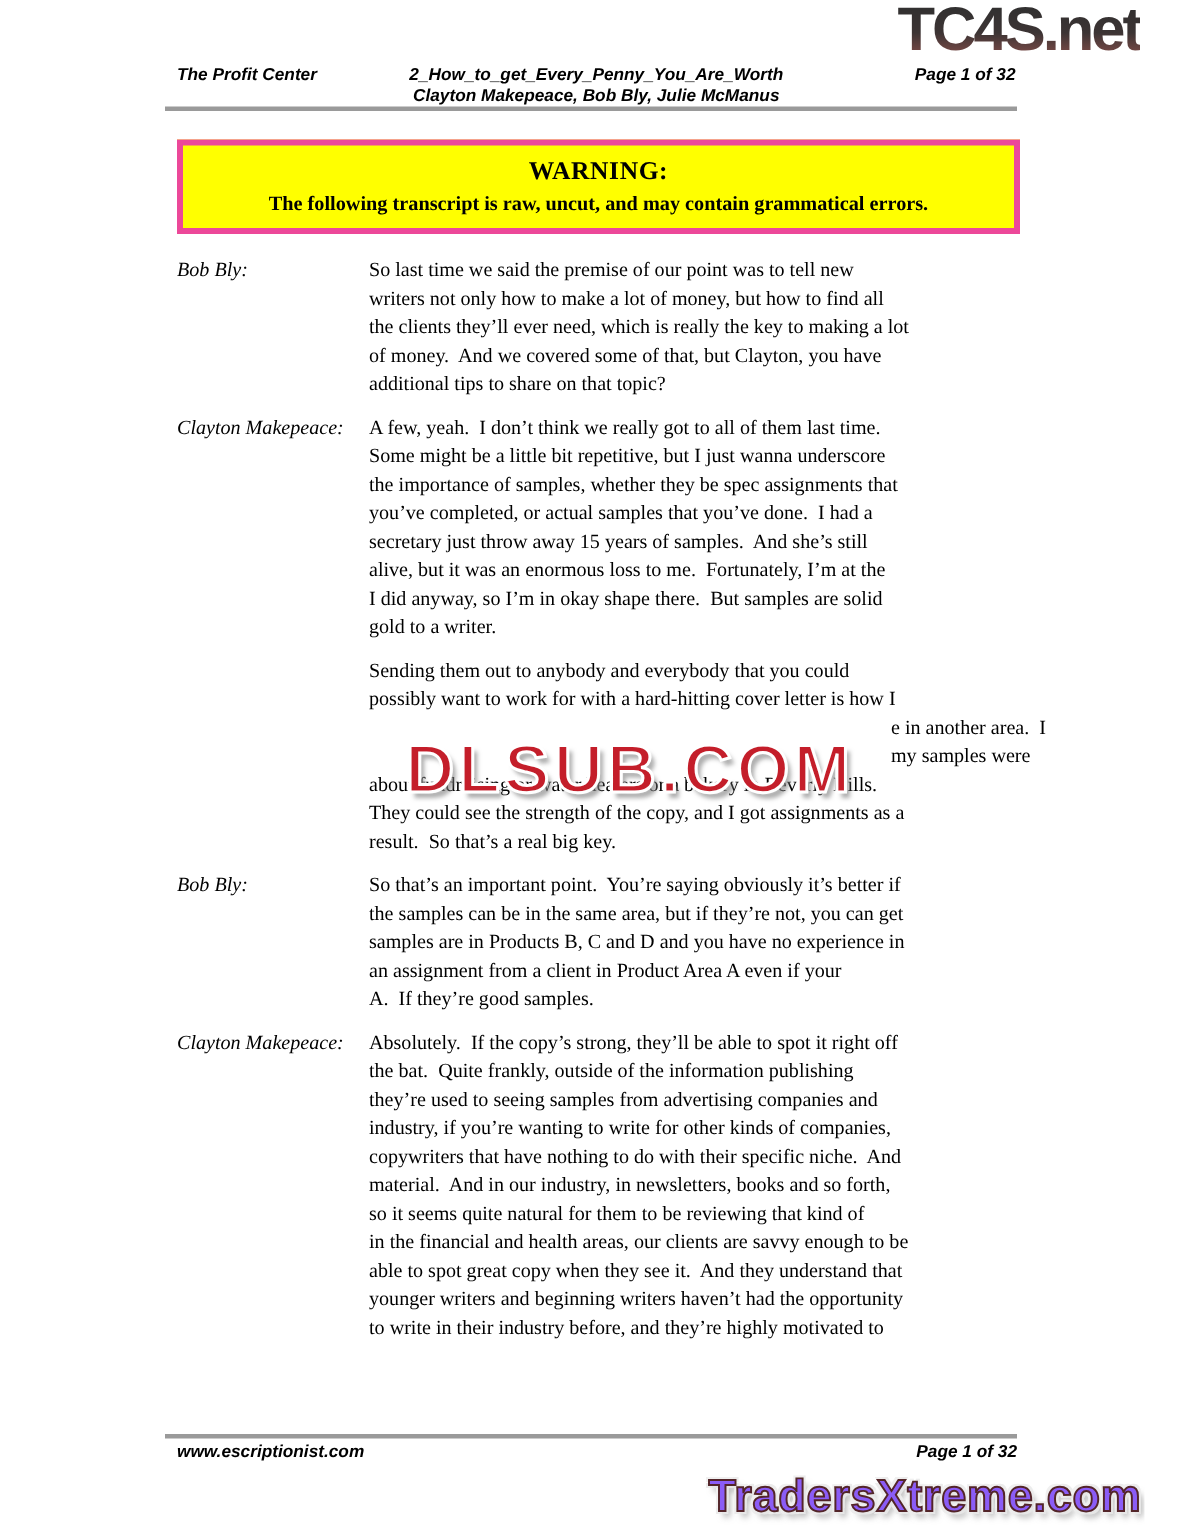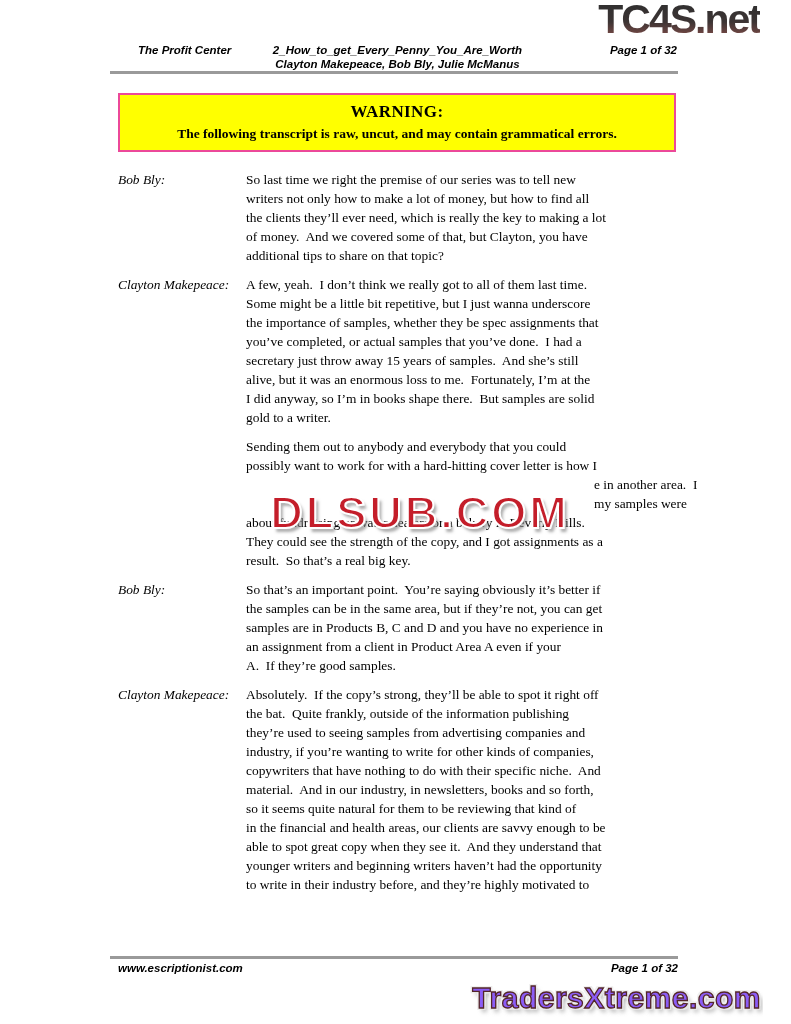--- a/index.html
+++ b/index.html
@@ -20,33 +20,33 @@
   }
 
   
   .hdr {
     position:absolute; left:118px; top:44px; width:559px;
     display:grid; grid-template-columns:1fr auto 1fr; align-items:start;
     font-family:"Liberation Sans","DejaVu Sans",sans-serif;
     font-weight:bold; font-style:italic; font-size:11.5px; line-height:13.5px;
     color:#000;
   }
-  .hdr-left   { justify-self:start;margin-left:20px; }
+  .hdr-left   { justify-self:start; }
   .hdr-center { justify-self:center; text-align:center; }
   .hdr-right  { justify-self:end; }
   .rule {
     position:absolute; left:110px; width:568px; height:3px; background:#9a9a9a;
   }
   .rule-top    { top:71px; }
   .rule-bottom { top:956px; }
 
   
   .warning {
     position:absolute; left:118px; top:93px; width:554px;
-    background:#ffff00; border:2px solid #ec4899; text-align:center;
+    background:#ffff00; border:4px solid #ec4899; text-align:center;
     padding:7px 0 8px 0;
   }
   .warning-title { font-weight:bold; font-size:17px; line-height:20px; letter-spacing:.4px; }
   .warning-body  { font-weight:bold; font-size:13.5px; line-height:17px; margin-top:3px; }
 
   
   .transcript { position:absolute; left:118px; top:170px; width:562px; font-size:13.4px; }
   .para  { display:flex; margin-bottom:10px; }
   .speaker { flex:none; width:128px; font-style:italic; line-height:19px; white-space:pre; }
   .ptext { flex:none; }
@@ -102,37 +102,37 @@
 
   <div class="warning">
     <div class="warning-title">WARNING:</div>
     <div class="warning-body">The following transcript is raw, uncut, and may contain grammatical errors.</div>
   </div>
 
   <div class="transcript" id="transcript">
       <div class="para">
         <div class="speaker">Bob Bly:</div>
         <div class="ptext">
-          <div class="tline">So last time we right the premise of our series was to tell new</div>
+          <div class="tline">So last time we said the premise of our point was to tell new</div>
           <div class="tline">writers not only how to make a lot of money, but how to find all</div>
           <div class="tline">the clients they’ll ever need, which is really the key to making a lot</div>
           <div class="tline">of money.  And we covered some of that, but Clayton, you have</div>
           <div class="tline">additional tips to share on that topic?</div>
         </div>
       </div>
       <div class="para">
         <div class="speaker">Clayton Makepeace:</div>
         <div class="ptext">
           <div class="tline">A few, yeah.  I don’t think we really got to all of them last time.</div>
           <div class="tline">Some might be a little bit repetitive, but I just wanna underscore</div>
           <div class="tline">the importance of samples, whether they be spec assignments that</div>
           <div class="tline">you’ve completed, or actual samples that you’ve done.  I had a</div>
           <div class="tline">secretary just throw away 15 years of samples.  And she’s still</div>
           <div class="tline">alive, but it was an enormous loss to me.  Fortunately, I’m at the</div>
-          <div class="tline">I did anyway, so I’m in books shape there.  But samples are solid</div>
+          <div class="tline">I did anyway, so I’m in okay shape there.  But samples are solid</div>
           <div class="tline">gold to a writer.</div>
         </div>
       </div>
       <div class="para">
         <div class="speaker"></div>
         <div class="ptext">
           <div class="tline">Sending them out to anybody and everybody that you could</div>
           <div class="tline">possibly want to work for with a hard-hitting cover letter is how I</div>
           <div class="tline wm-gap">e in another area.  I</div>
           <div class="tline wm-gap">my samples were</div>

